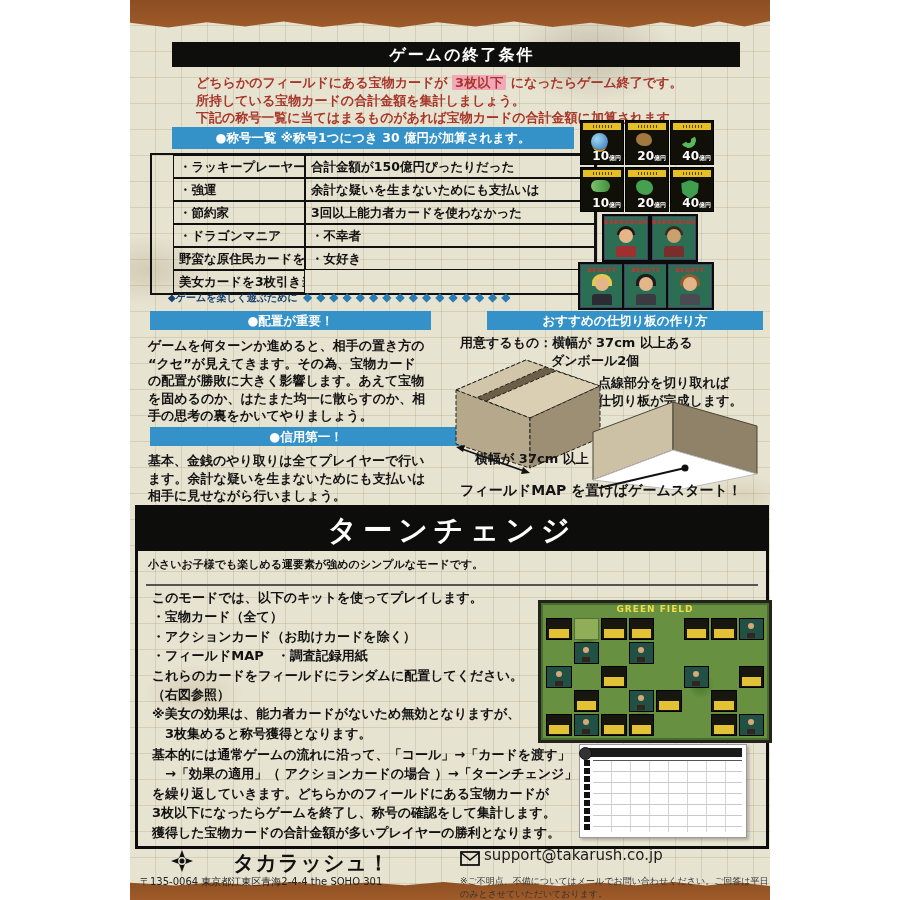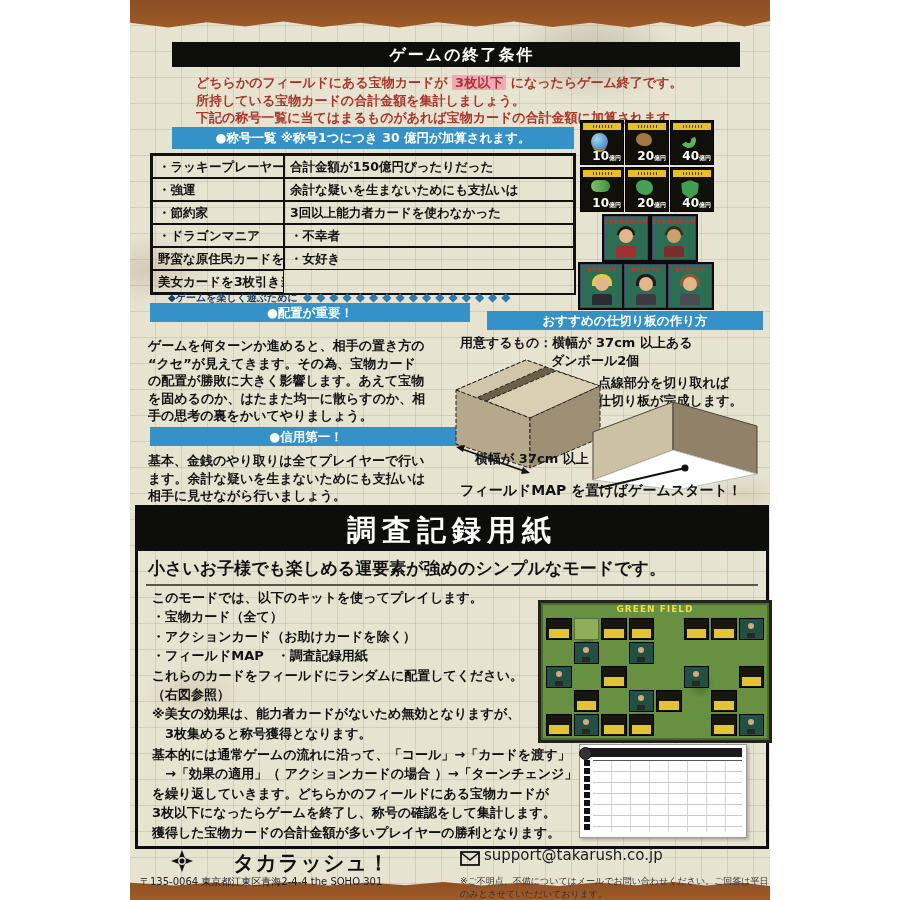--- a/index.html
+++ b/index.html
@@ -16,21 +16,21 @@
       #e7e3d1;}
   .band{position:absolute;left:0;width:640px;background:linear-gradient(#8c4e22,#a05c2a);}
   .band.top{top:0;height:30px;clip-path:polygon(0 0,100% 0,100% 70%,96% 88%,92% 72%,88% 90%,83% 74%,78% 92%,72% 76%,66% 90%,60% 72%,54% 88%,48% 74%,42% 92%,36% 76%,30% 90%,24% 72%,18% 88%,12% 74%,6% 92%,0 76%);}
   .band.bottom{top:880px;height:20px;clip-path:polygon(0 100%,100% 100%,100% 30%,95% 12%,90% 28%,85% 10%,79% 26%,73% 12%,67% 30%,61% 14%,55% 28%,49% 10%,43% 26%,37% 12%,31% 28%,25% 10%,19% 26%,13% 12%,7% 28%,0 14%);}
   .blackbar{background:#0e0e0c;color:#fff;font-weight:bold;text-align:center;}
   .bluebar{background:#3492c8;color:#fff;font-weight:bold;text-align:center;font-size:12.5px;}
   .ml{white-space:pre-line;}
   .redtext{color:#a8372b;font-weight:bold;font-size:13px;line-height:17.5px;}
   .hl{background:#f3a8ba;padding:0 3px;}
   
-  .ttable{border:2px solid #111;display:grid;grid-template-columns:132px 1fr;}
+  .ttable{border:2px solid #111;display:grid;grid-template-columns:132px 1fr;padding-left:21px;}
   .ttable .cell{border:1px solid #111;font-size:12.5px;font-weight:bold;color:#111;
     padding:2px 5px 0 5px;height:19px;line-height:17px;overflow:hidden;white-space:nowrap;}
   
   .tcard{position:absolute;width:42px;height:43px;background:#101008;border:1px solid #000;}
   .tcard .tbar{position:absolute;left:2px;top:2px;right:2px;height:7px;background:#e5bf25;
     background-image:repeating-linear-gradient(to right,transparent 0 2px, rgba(60,40,0,.8) 2px 3px);
     background-size:60% 3px;background-repeat:no-repeat;background-position:center 2px;}
   .tcard .val{position:absolute;right:2px;bottom:1px;color:#fff;font-weight:bold;font-size:12px;}
   .tcard .unit{font-size:6px;}
   .ticon{position:absolute;left:10px;top:12px;}
@@ -41,21 +41,21 @@
   .head{position:absolute;left:50%;top:13px;margin-left:-7px;width:14px;height:14px;border-radius:50%;background:#e5b58a;}
   .hair{position:absolute;left:50%;top:10px;margin-left:-9px;width:18px;height:9px;border-radius:9px 9px 0 0;}
   .bodyblk{position:absolute;left:50%;bottom:3px;margin-left:-10px;width:20px;height:11px;border-radius:3px 3px 0 0;}
   
   .secttl{color:#16406e;font-weight:bold;font-size:10px;}
   .diam{color:#2d7cb1;font-size:12px;letter-spacing:4px;font-weight:bold;}
   .bodytxt{color:#141414;font-weight:bold;font-size:13px;line-height:17.6px;}
   .kids-box{position:absolute;border:3px solid #0d0d0d;}
   .kids-title{position:absolute;left:0;top:0;right:0;height:43px;background:#0d0d0b;color:#fff;
     font-weight:bold;font-size:29px;letter-spacing:6px;text-align:center;line-height:45px;}
-  .kids-sub{position:absolute;left:10px;top:49px;right:10px;color:#111;font-weight:bold;font-size:17px;}
+  .kids-sub{position:absolute;left:10px;top:49px;right:10px;color:#111;font-weight:bold;font-size:11px;}
   .kids-rule{position:absolute;left:8px;top:76px;right:8px;height:0;border-bottom:2px solid #555;}
   .kbody{color:#111;font-weight:bold;font-size:13px;line-height:19.4px;}
   
   .board{position:absolute;background:
       radial-gradient(circle 18px at 20% 30%, rgba(30,70,20,.5), transparent 60%),
       radial-gradient(circle 22px at 70% 60%, rgba(40,85,25,.5), transparent 60%),
       radial-gradient(circle 16px at 45% 85%, rgba(30,70,20,.5), transparent 60%),
       #679140;
     border:3px solid #23231d;box-shadow:inset 0 0 0 2px #4a6b2e;}
   .board .btitle{position:absolute;top:1px;left:0;right:0;text-align:center;color:#f2dd49;
@@ -179,21 +179,21 @@
       <div class="head"></div>
       <div class="bodyblk" style="background:#4a4a52;"></div>
     </div>
   </div>
 
   <div class="abs" style="left:38px;top:286px;width:420px;white-space:nowrap;">
     <span class="secttl">◆ゲームを楽しく遊ぶために</span>
     <span class="diam">◆◆◆◆◆◆◆◆◆◆◆◆◆◆◆◆</span>
   </div>
 
-  <div class="abs bluebar" style="left:20px;top:303px;width:320px;height:19px;line-height:19px;">●配置が重要！</div>
+  <div class="abs bluebar" style="left:20px;top:311px;width:281px;height:19px;line-height:19px;">●配置が重要！</div>
   <div class="abs bodytxt ml" style="left:18px;top:337px;width:330px;">ゲームを何ターンか進めると、相手の置き方の
 “クセ”が見えてきます。その為、宝物カード
 の配置が勝敗に大きく影響します。あえて宝物
 を固めるのか、はたまた均一に散らすのか、相
 手の思考の裏をかいてやりましょう。</div>
 
   <div class="abs bluebar" style="left:20px;top:427px;width:312px;height:19px;line-height:19px;">●信用第一！</div>
   <div class="abs bodytxt ml" style="left:18px;top:452px;width:330px;">基本、金銭のやり取りは全てプレイヤーで行い
 ます。余計な疑いを生まないためにも支払いは
 相手に見せながら行いましょう。</div>
@@ -219,21 +219,21 @@
   <svg class="abs" style="left:455px;top:398px;" width="180" height="92" viewBox="0 0 180 92">
     <polygon points="8,34 88,4 88,52 8,82" fill="#cdc1a5" stroke="#4a4436" stroke-width="1"></polygon>
     <polygon points="88,4 172,28 172,76 88,52" fill="#8f8268" stroke="#4a4436" stroke-width="1"></polygon>
     <polygon points="8,82 88,52 172,76 92,92" fill="#ffffff" stroke="#bbb" stroke-width="1"></polygon>
     <circle cx="100" cy="70" r="3.5" fill="#111"></circle>
     <line x1="100" y1="70" x2="14" y2="90" stroke="#111" stroke-width="1.8"></line>
   </svg>
   <div class="abs bodytxt" style="left:330px;top:482px;font-size:14px;">フィールドMAP を置けばゲームスタート！</div>
 
   <div class="kids-box" style="left:5px;top:505px;width:628px;height:338px;">
-    <div class="kids-title">調査記録用紙</div>
+    <div class="kids-title">ターンチェンジ</div>
     <div class="kids-sub">小さいお子様でも楽しめる運要素が強めのシンプルなモードです。</div>
     <div class="kids-rule"></div>
     <div class="abs kbody ml" style="left:14px;top:80px;width:400px;">このモードでは、以下のキットを使ってプレイします。
 ・宝物カード（全て）
 ・アクションカード（お助けカードを除く）
 ・フィールドMAP　・調査記録用紙
 これらのカードをフィールドにランダムに配置してください。
 （右図参照）
 ※美女の効果は、能力者カードがないため無効となりますが、
 　3枚集めると称号獲得となります。</div>

